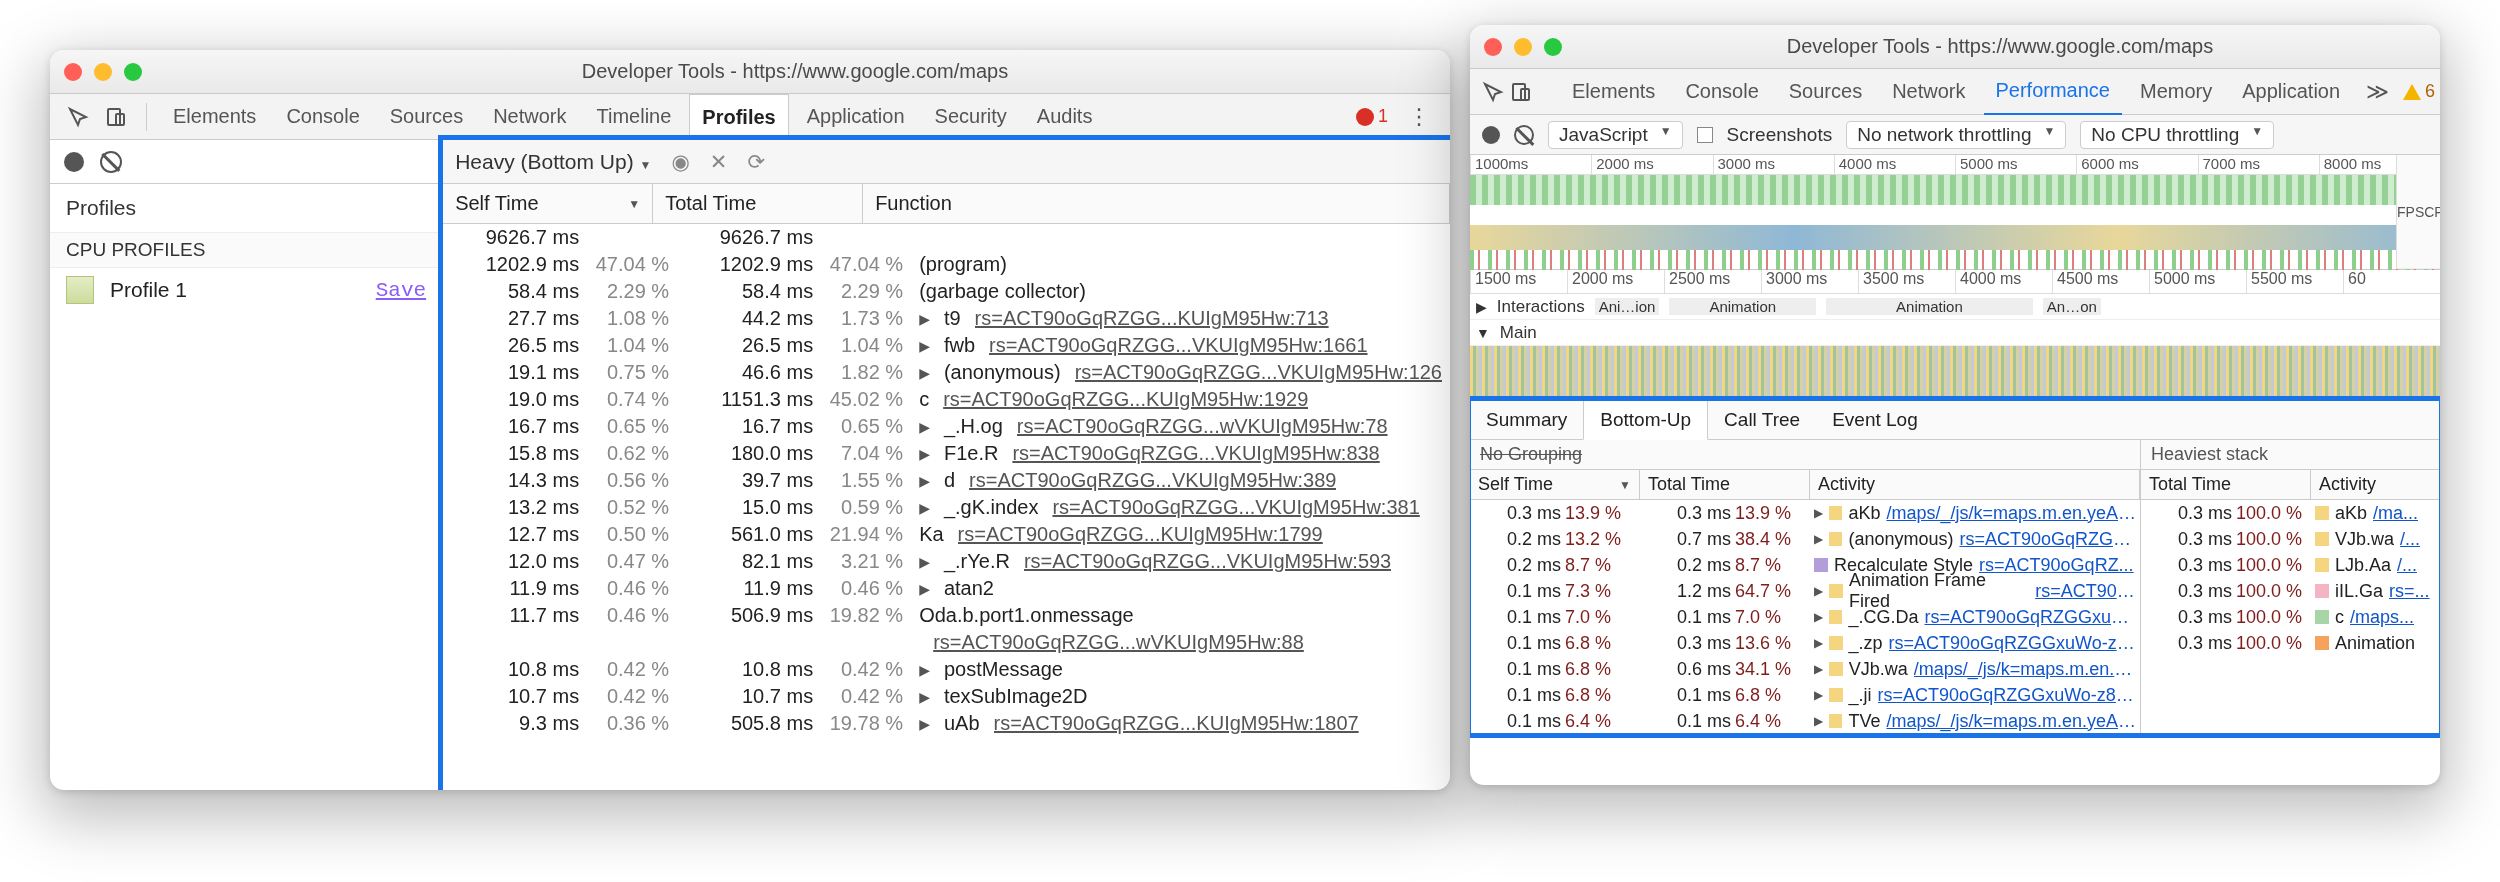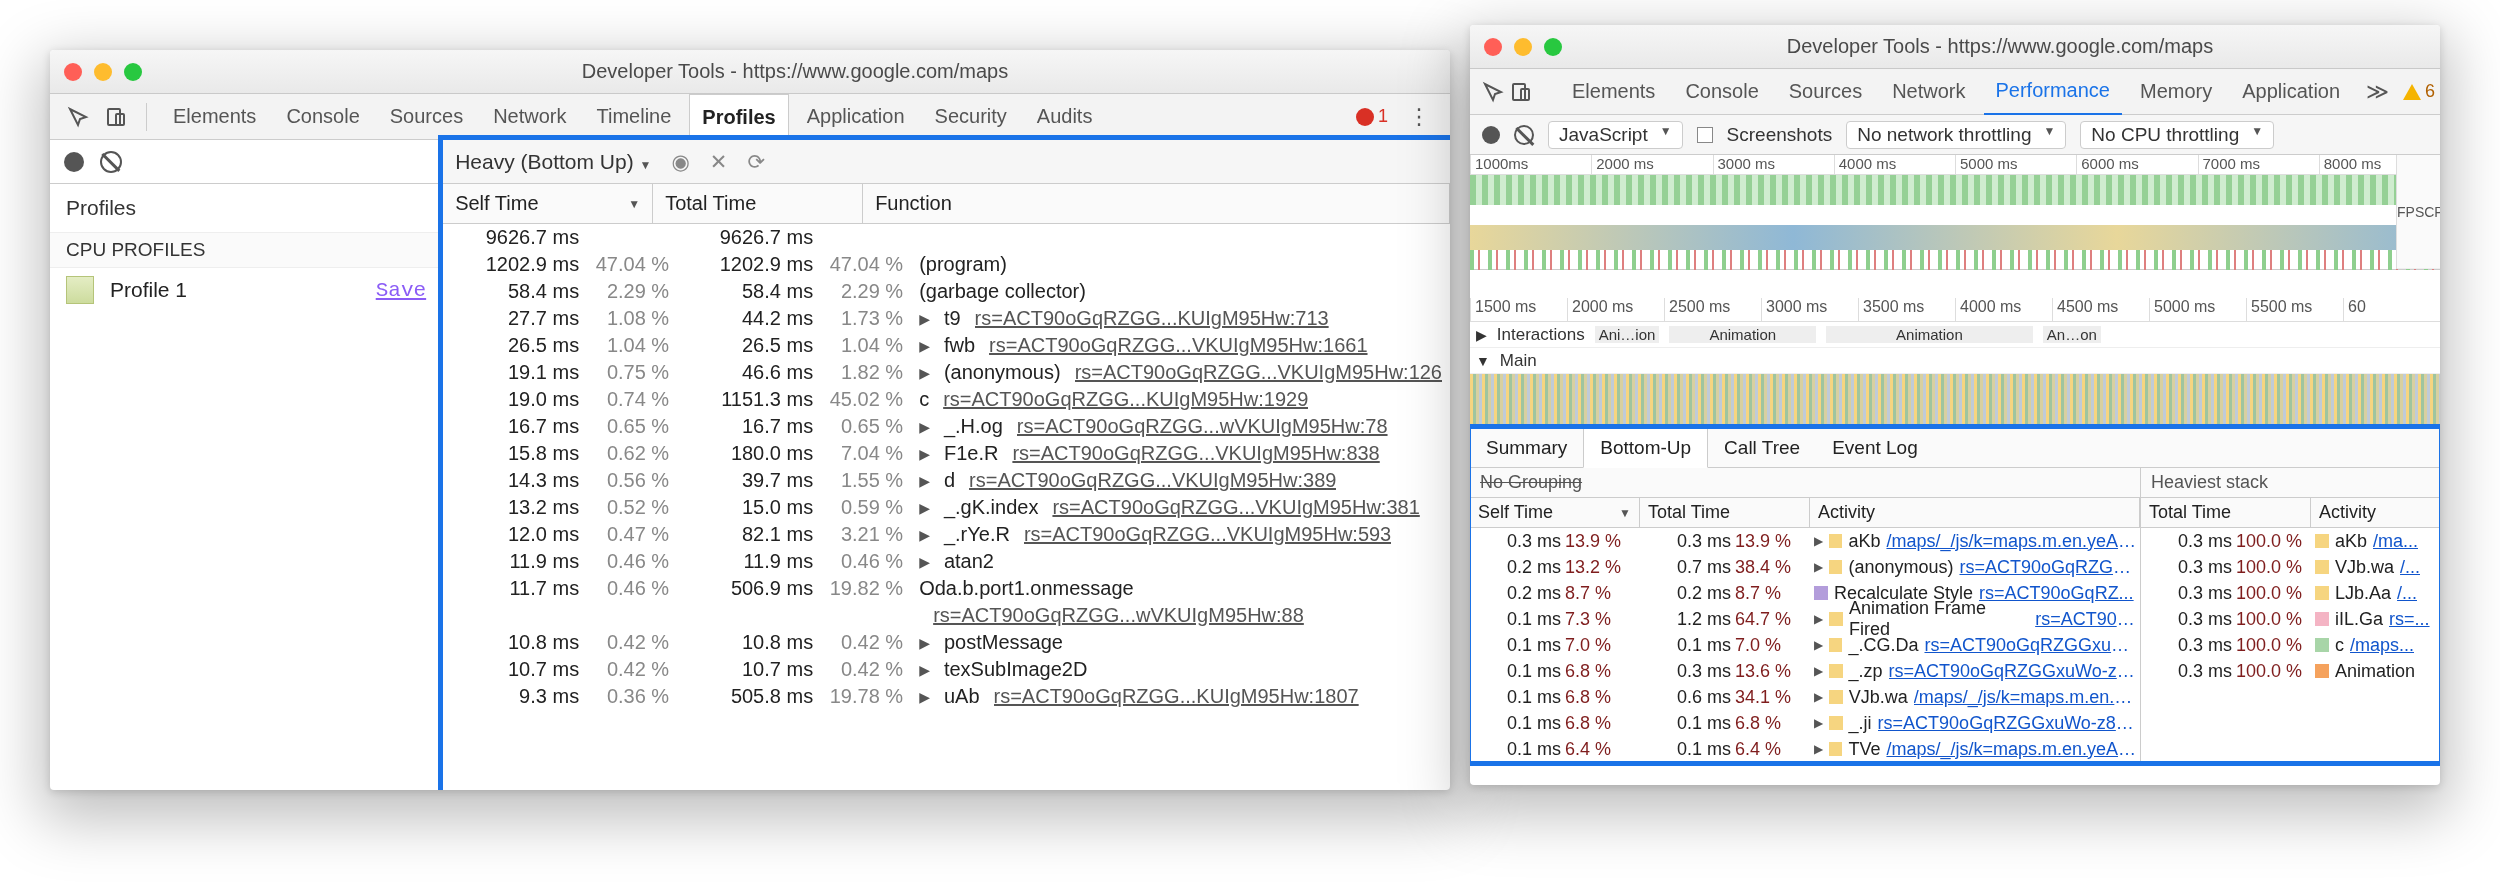--- a/index.html
+++ b/index.html
@@ -1,17 +1,17 @@
 <!DOCTYPE html>
 <html><head>
 <meta charset="utf-8">
 <style>
   * { box-sizing: border-box; margin: 0; padding: 0; font-family: -apple-system, "Helvetica Neue", Arial, sans-serif; }
   body { background: #fff; width: 2500px; height: 882px; position: relative; font-size: 16px; color:#222; }
-  .window { position:absolute; background:#fff; border-radius:4px; box-shadow:0 20px 60px 10px rgba(0,0,0,.25), 0 2px 8px rgba(0,0,0,.15); overflow:hidden; }
+  .window { position:absolute; background:#fff; border-radius:14px; box-shadow:0 20px 60px 10px rgba(0,0,0,.25), 0 2px 8px rgba(0,0,0,.15); overflow:hidden; }
   .w1 { left:50px; top:50px; width:1400px; height:740px; }
   .w2 { left:1470px; top:25px; width:970px; height:760px; }
   .titlebar { height:44px; background:linear-gradient(#f6f6f6,#e9e9e9); border-bottom:1px solid #c9c9c9; display:flex; align-items:center; padding:0 14px; gap:12px; }
   .tl-dots { display:flex; gap:12px; }
   .dot{width:18px;height:18px;border-radius:50%;}
   .dot.r{background:#ff5f57;} .dot.y{background:#febc2e;} .dot.g{background:#28c840;}
   .titlebar .title{flex:1;text-align:center;font-size:20px;color:#4a4a4a;}
   .tabbar{height:46px;border-bottom:1px solid #ccc;display:flex;align-items:center;padding:0 12px;gap:6px;background:#f3f3f3;font-size:20px;color:#555;}
   .tabbar .ico{display:inline-flex;align-items:center;justify-content:center;width:32px;height:32px;}
   .tabbar .tab{padding:0 12px;height:46px;display:flex;align-items:center;cursor:pointer;}
@@ -61,21 +61,21 @@
   .overview{height:115px;border-bottom:1px solid #ccc;position:relative;background:#fff;}
   .ov-ruler{height:20px;border-bottom:1px solid #ddd;display:flex;font-size:15px;color:#555;}
   .ov-ruler span{flex:1;padding-left:4px;border-left:1px solid #ddd;}
   .ov-wave{height:50px;background:
     repeating-linear-gradient(90deg,#95d095 0 6px,#cfeccf 6px 12px) 0 0/100% 30px no-repeat,
     #fff;}
   .ov-area{height:25px;background:linear-gradient(90deg,#e8d79a,#8fb8d6,#e8d79a,#8fb8d6);position:relative;}
   .ov-dots{height:20px;background:repeating-linear-gradient(90deg,#8ecf8e 0 4px,transparent 4px 8px,#de7f7f 8px 10px,transparent 10px 18px);}
   .ov-side{position:absolute;right:0;top:0;bottom:0;width:44px;border-left:1px solid #ddd;display:flex;flex-direction:row;font-size:14px;color:#555;background:#fafafa;}
   .ov-side span{flex:1;display:flex;align-items:center;justify-content:center;border-bottom:1px solid #eee;}
-  .timeline{height:130px;border-bottom:1px solid #ccc;font-size:17px;color:#333;position:relative;margin-top:28px;}
+  .timeline{height:130px;border-bottom:1px solid #ccc;font-size:17px;color:#333;position:relative;}
   .tl-ruler{height:24px;display:flex;border-bottom:1px solid #ddd;}
   .tl-ruler span{flex:1;padding-left:4px;border-left:1px solid #ddd;font-size:16px;color:#555;}
   .tl-row{height:26px;display:flex;align-items:center;border-bottom:1px solid #eee;padding-left:6px;gap:10px;}
   .tl-row .arrow{font-size:14px;}
   .tl-flame{height:54px;background:
     repeating-linear-gradient(90deg,#f6d580 0 3px,#9fc59f 3px 6px,#d8d0a0 6px 9px,#bfcbd8 9px 12px) ;}
   .tabs2{display:flex;height:40px;border-bottom:1px solid #ccc;font-size:19px;background:#fafafa;}
   .tabs2 .t{padding:0 16px;display:flex;align-items:center;}
   .tabs2 .t.act{background:#fff;border:1px solid #ccc;border-bottom:1px solid #fff;margin-bottom:-1px;}
   .grp-row{height:30px;display:flex;align-items:center;padding:0 10px;font-size:18px;color:#555;background:#fafafa;border-bottom:1px solid #ccc;text-decoration:line-through;}
@@ -276,20 +276,30 @@
             <div class="c-pct">0.52 %</div>
             <div class="c-ms">15.0 ms</div>
             <div class="c-pct">0.59 %</div>
             <div class="c-fn">
               <span class="tri">▶</span>
               <span>_.gK.index</span>
               <span class="link">rs=ACT90oGqRZGG...VKUIgM95Hw:381</span>
             </div>
           </div>
           <div class="row">
+            <div class="c-ms">12.7 ms</div>
+            <div class="c-pct">0.50 %</div>
+            <div class="c-ms">561.0 ms</div>
+            <div class="c-pct">21.94 %</div>
+            <div class="c-fn">
+              <span>Ka</span>
+              <span class="link">rs=ACT90oGqRZGG...KUIgM95Hw:1799</span>
+            </div>
+          </div>
+          <div class="row">
             <div class="c-ms">12.0 ms</div>
             <div class="c-pct">0.47 %</div>
             <div class="c-ms">82.1 ms</div>
             <div class="c-pct">3.21 %</div>
             <div class="c-fn">
               <span class="tri">▶</span>
               <span>_.rYe.R</span>
               <span class="link">rs=ACT90oGqRZGG...VKUIgM95Hw:593</span>
             </div>
           </div>

